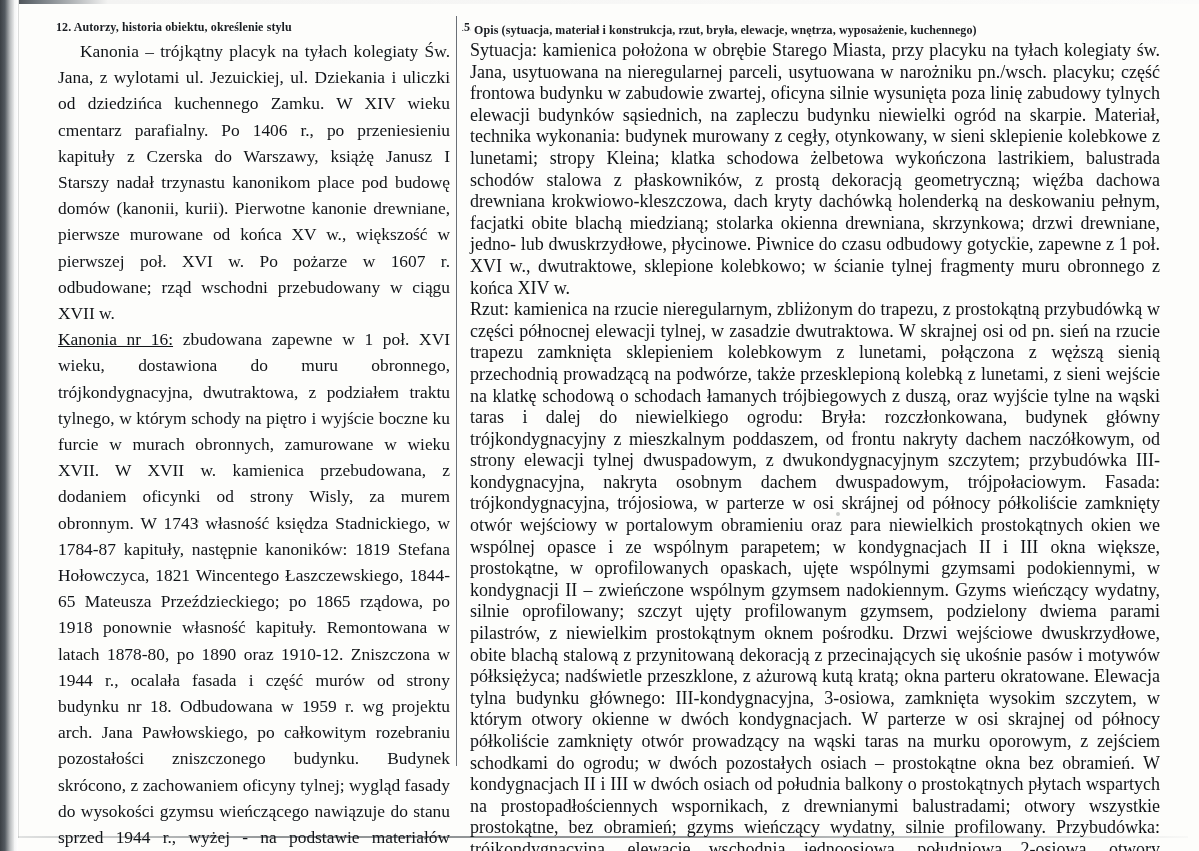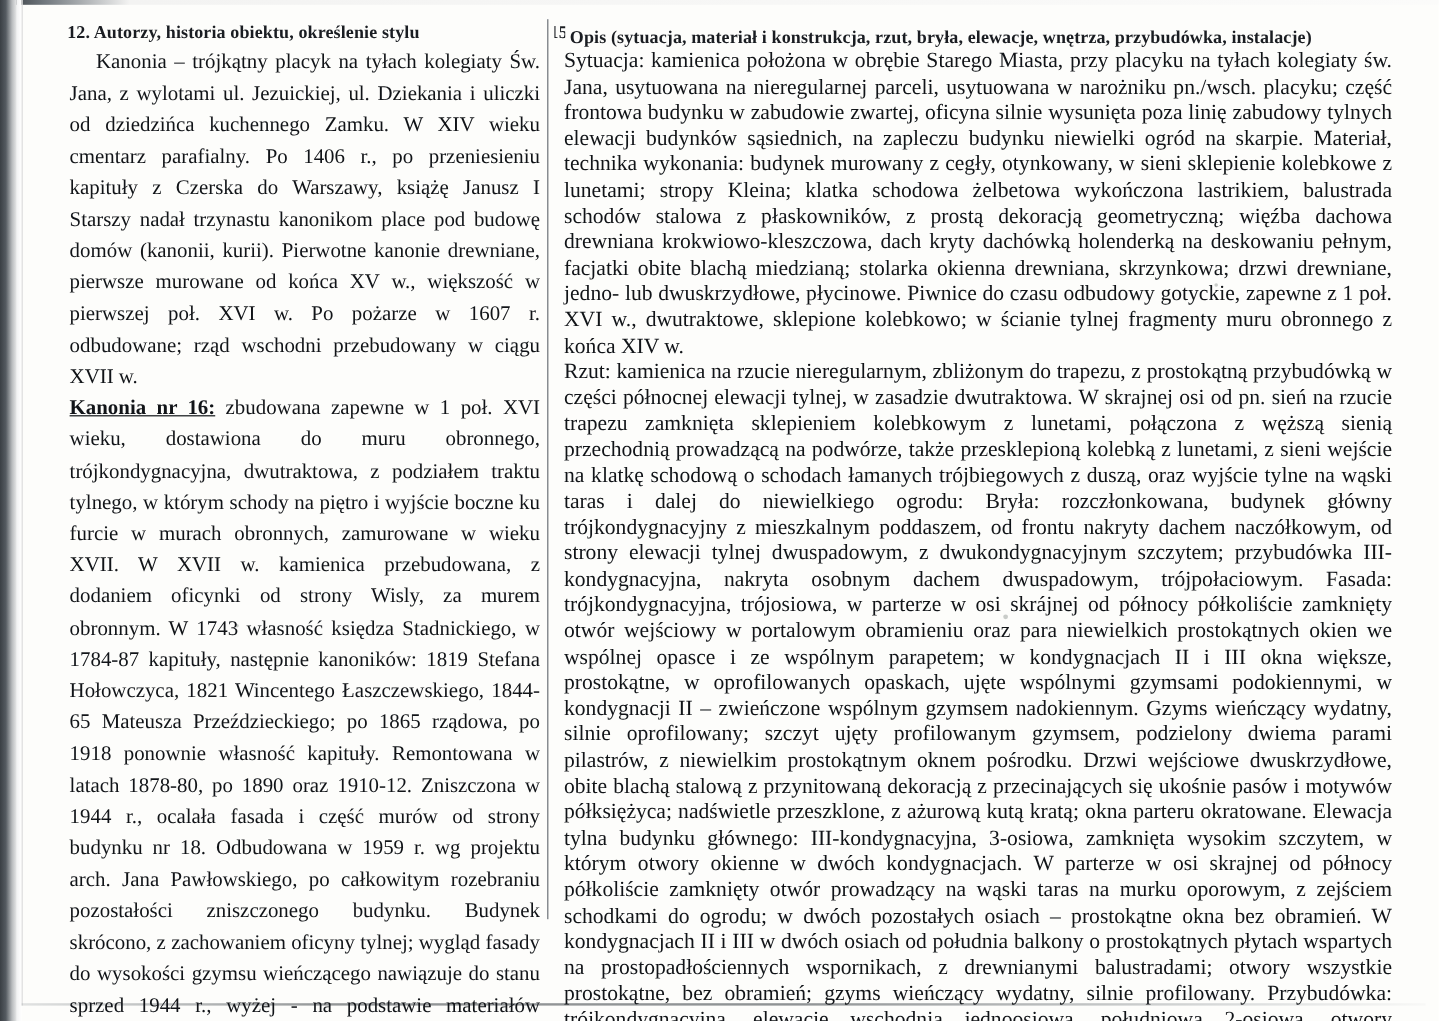--- a/index.html
+++ b/index.html
@@ -61,21 +61,21 @@
     top: 16px;
     width: 1px;
     height: 750px;
     background: #6b7077;
   }
 
   
   .section-head {
     position: absolute;
     font-family: "Liberation Serif", "DejaVu Serif", serif;
-    font-size: 15px;
+    font-size: 12px;
     font-weight: bold;
     color: #1a1d22;
     letter-spacing: 0.1px;
     white-space: nowrap;
   }
   #head-left  { left: 56px;  top: 20px; }
   #head-right { left: 462px; top: 20px; }
   #head-right .clip-num {
     display: inline-block;
     overflow: hidden;
@@ -109,21 +109,21 @@
     line-height: 21.6px;
   }
   #col-left p, #col-right p {
     margin: 0;
     text-align: justify;
   }
   #col-left p.indent { text-indent: 22px; }
   #col-right p.gap-before { margin-top: 21px; }
 
   b { font-weight: normal; }
-  u.bu { text-decoration: underline; font-weight: bold; }
+  u.bu { text-decoration: underline; font-weight: normal; }
 
   
   .col { text-rendering: optimizeLegibility; }
 </style>
 </head>
 <body>
 
 <div id="page">
 
   <div class="scan-top-edge"></div>
@@ -133,21 +133,21 @@
   <div class="scan-bottom-edge"></div>
   <div class="scan-speck" style="left:196px; top:520px; width:3px; height:3px;"></div>
   <div class="scan-speck" style="left:836px; top:512px; width:4px; height:4px;"></div>
   <div class="scan-speck" style="left:1012px; top:236px; width:3px; height:3px;"></div>
 
   <div class="col-divider"></div>
 
   <div class="section-head" id="head-left">12. Autorzy, historia obiektu, określenie stylu</div>
 
   <div class="section-head" id="head-right">
-    <span class="clip-num"><span>15.</span></span><span> Opis (sytuacja, materiał i konstrukcja, rzut, bryła, elewacje, wnętrza, przybudówka, instalacje)</span>
+    <span class="clip-num"><span>15.</span></span><span> Opis (sytuacja, materiał i konstrukcja, rzut, bryła, elewacje, wnętrza, wyposażenie, kuchennego)</span>
   </div>
 
   <div class="col" id="col-left">
 
     <p class="indent"><b>Kanonia</b><span> – trójkątny placyk na tyłach kolegiaty Św. Jana, z wylotami ul. Jezuickiej, ul. Dziekania i uliczki od dziedzińca kuchennego Zamku. W XIV wieku cmentarz parafialny. Po 1406 r., po przeniesieniu kapituły z Czerska do Warszawy, książę Janusz I Starszy nadał trzynastu kanonikom place pod budowę domów (kanonii, kurii). Pierwotne kanonie drewniane, pierwsze murowane od końca XV w., większość w pierwszej poł. XVI w. Po pożarze w 1607 r. odbudowane; rząd wschodni przebudowany w ciągu XVII w.</span></p>
 
     <p><u class="bu">Kanonia nr 16:</u><span> zbudowana zapewne w </span><b>1 poł. XVI</b><span> wieku, dostawiona do muru obronnego, trójkondygnacyjna, dwutraktowa, z podziałem traktu tylnego, w którym schody na piętro i wyjście boczne ku furcie w murach obronnych, zamurowane w wieku XVII. W </span><b>XVII w</b><span>. kamienica przebudowana, z dodaniem oficynki od strony Wisly, za murem obronnym. W 1743 własność księdza Stadnickiego, w 1784-87 kapituły, następnie kanoników: 1819 Stefana Hołowczyca, 1821 Wincentego Łaszczewskiego, 1844-65 Mateusza Przeździeckiego; po 1865 rządowa, po 1918 ponownie własność kapituły. Remontowana w latach </span><b>1878-80</b><span>, po </span><b>1890</b><span> oraz </span><b>1910-12</b><span>. Zniszczona w </span><b>1944 r.</b><span>, ocalała fasada i część murów od strony budynku nr 18. Odbudowana w </span><b>1959</b><span> r. wg projektu arch. </span><b>Jana Pawłowskiego,</b><span> po całkowitym rozebraniu pozostałości zniszczonego budynku. Budynek skrócono, z zachowaniem oficyny tylnej; wygląd fasady do wysokości gzymsu wieńczącego nawiązuje do stanu sprzed 1944 r., wyżej -  na podstawie materiałów ikonograficznych - odtworzono nieistniejący w 1944 r. szczyt i dach z naczółkiem; wnętrza zaprojektowano na nowo.</span></p>
 
   </div>
 

